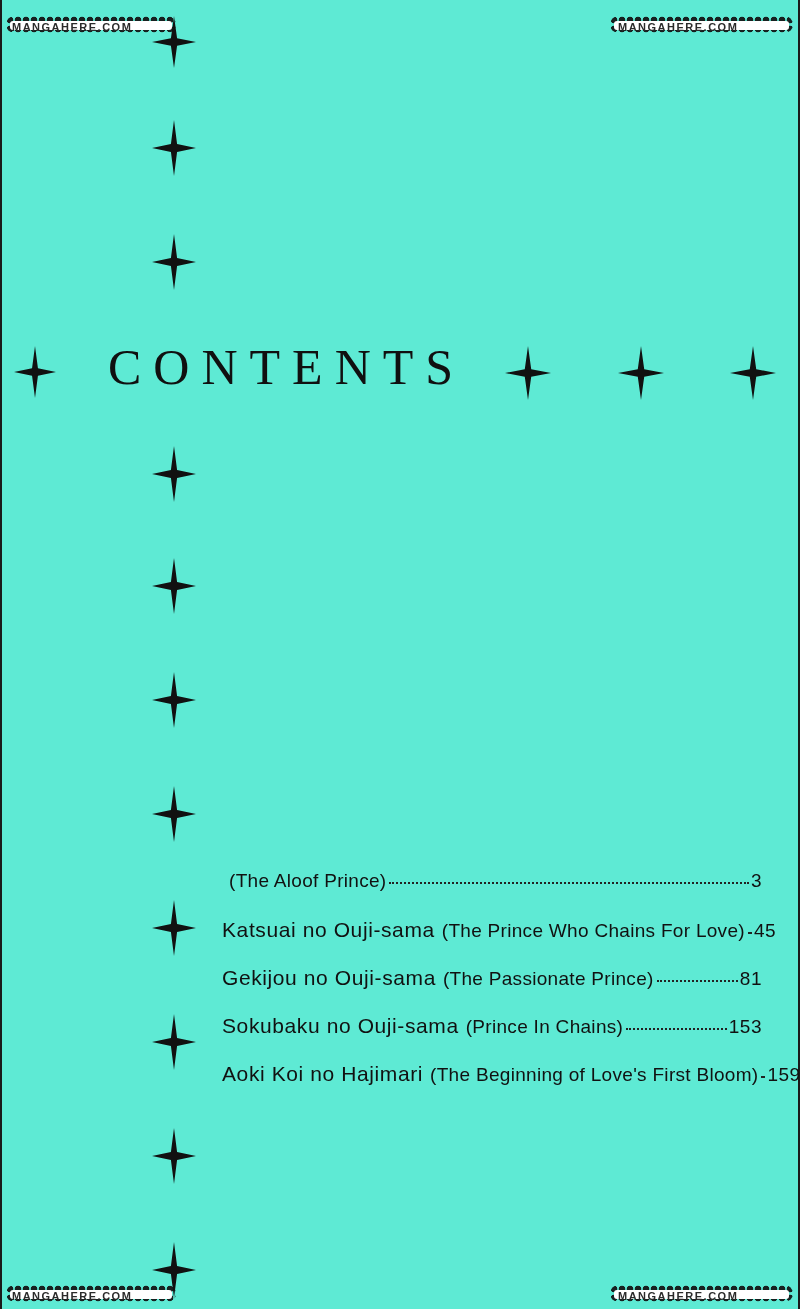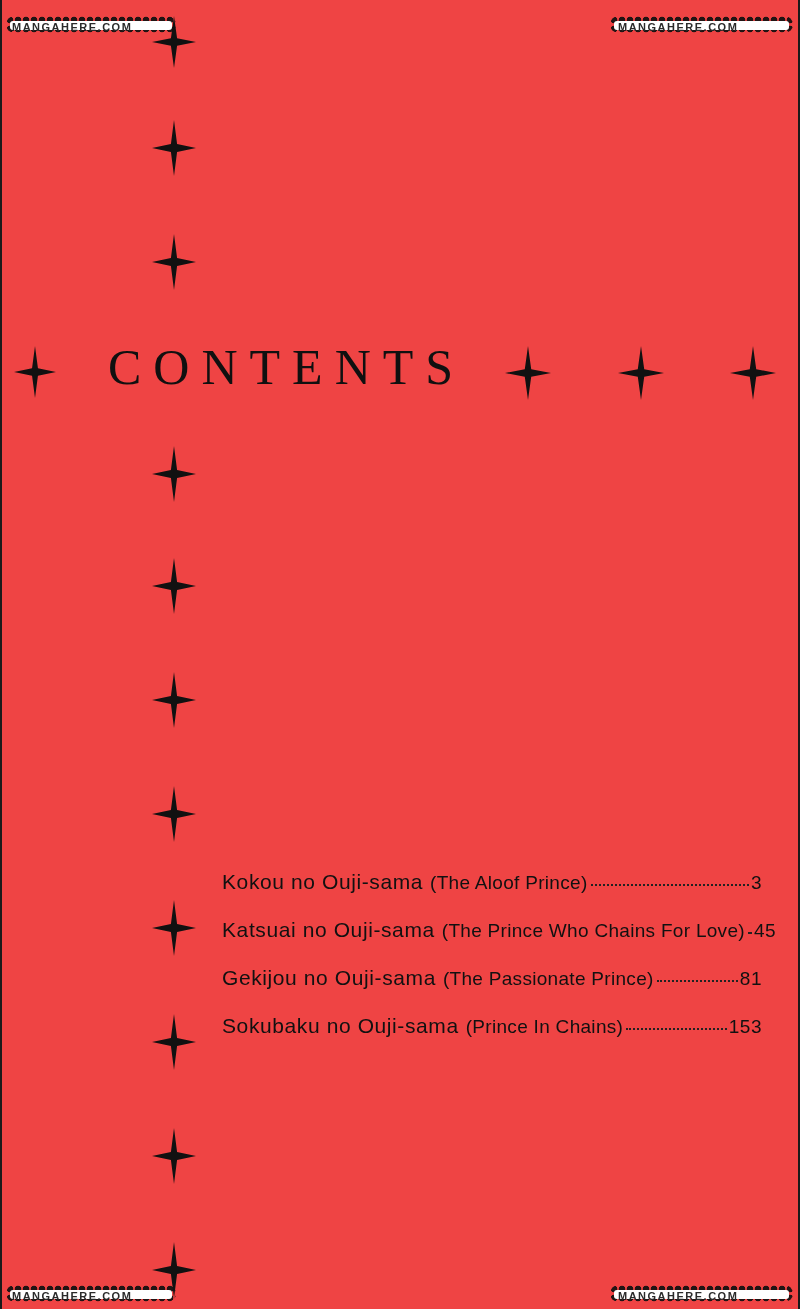--- a/index.html
+++ b/index.html
@@ -4,21 +4,21 @@
 <style>
   html, body {
     margin: 0;
     padding: 0;
     background: #ffffff;
   }
   .page {
     position: relative;
     width: 800px;
     height: 1309px;
-    background: #ef4444;
+    background: #5eead4;
     overflow: hidden;
     font-family: "Liberation Sans", sans-serif;
   }
 
   
   .watermark {
     position: absolute;
     font-family: "Liberation Sans", sans-serif;
     font-size: 11px;
     font-weight: bold;
@@ -157,21 +157,20 @@
   <div class="sparkle" style="left:14px;  top:346px; width:42px; height:52px;"></div>
   <div class="sparkle" style="left:505px; top:346px; width:46px; height:54px;"></div>
   <div class="sparkle" style="left:618px; top:346px; width:46px; height:54px;"></div>
   <div class="sparkle" style="left:730px; top:346px; width:46px; height:54px;"></div>
 
   <div class="title">CONTENTS</div>
 
   <div class="toc">
 
     <div class="toc-row">
-      <span class="romaji">Kokou no Ouji-sama</span>
       <span class="translation">(The Aloof Prince)</span>
       <span class="dots"></span>
       <span class="page-num">3</span>
     </div>
 
     <div class="toc-row">
       <span class="romaji">Katsuai no Ouji-sama</span>
       <span class="translation">(The Prince Who Chains For Love)</span>
       <span class="dots"></span>
       <span class="page-num">45</span>
@@ -184,15 +183,21 @@
       <span class="page-num">81</span>
     </div>
 
     <div class="toc-row">
       <span class="romaji">Sokubaku no Ouji-sama</span>
       <span class="translation">(Prince In Chains)</span>
       <span class="dots"></span>
       <span class="page-num">153</span>
     </div>
 
+    <div class="toc-row">
+      <span class="romaji">Aoki Koi no Hajimari</span>
+      <span class="translation">(The Beginning of Love's First Bloom)</span>
+      <span class="dots"></span>
+      <span class="page-num">159</span>
+    </div>
 
   </div>
 </div>
 
 </body></html>

